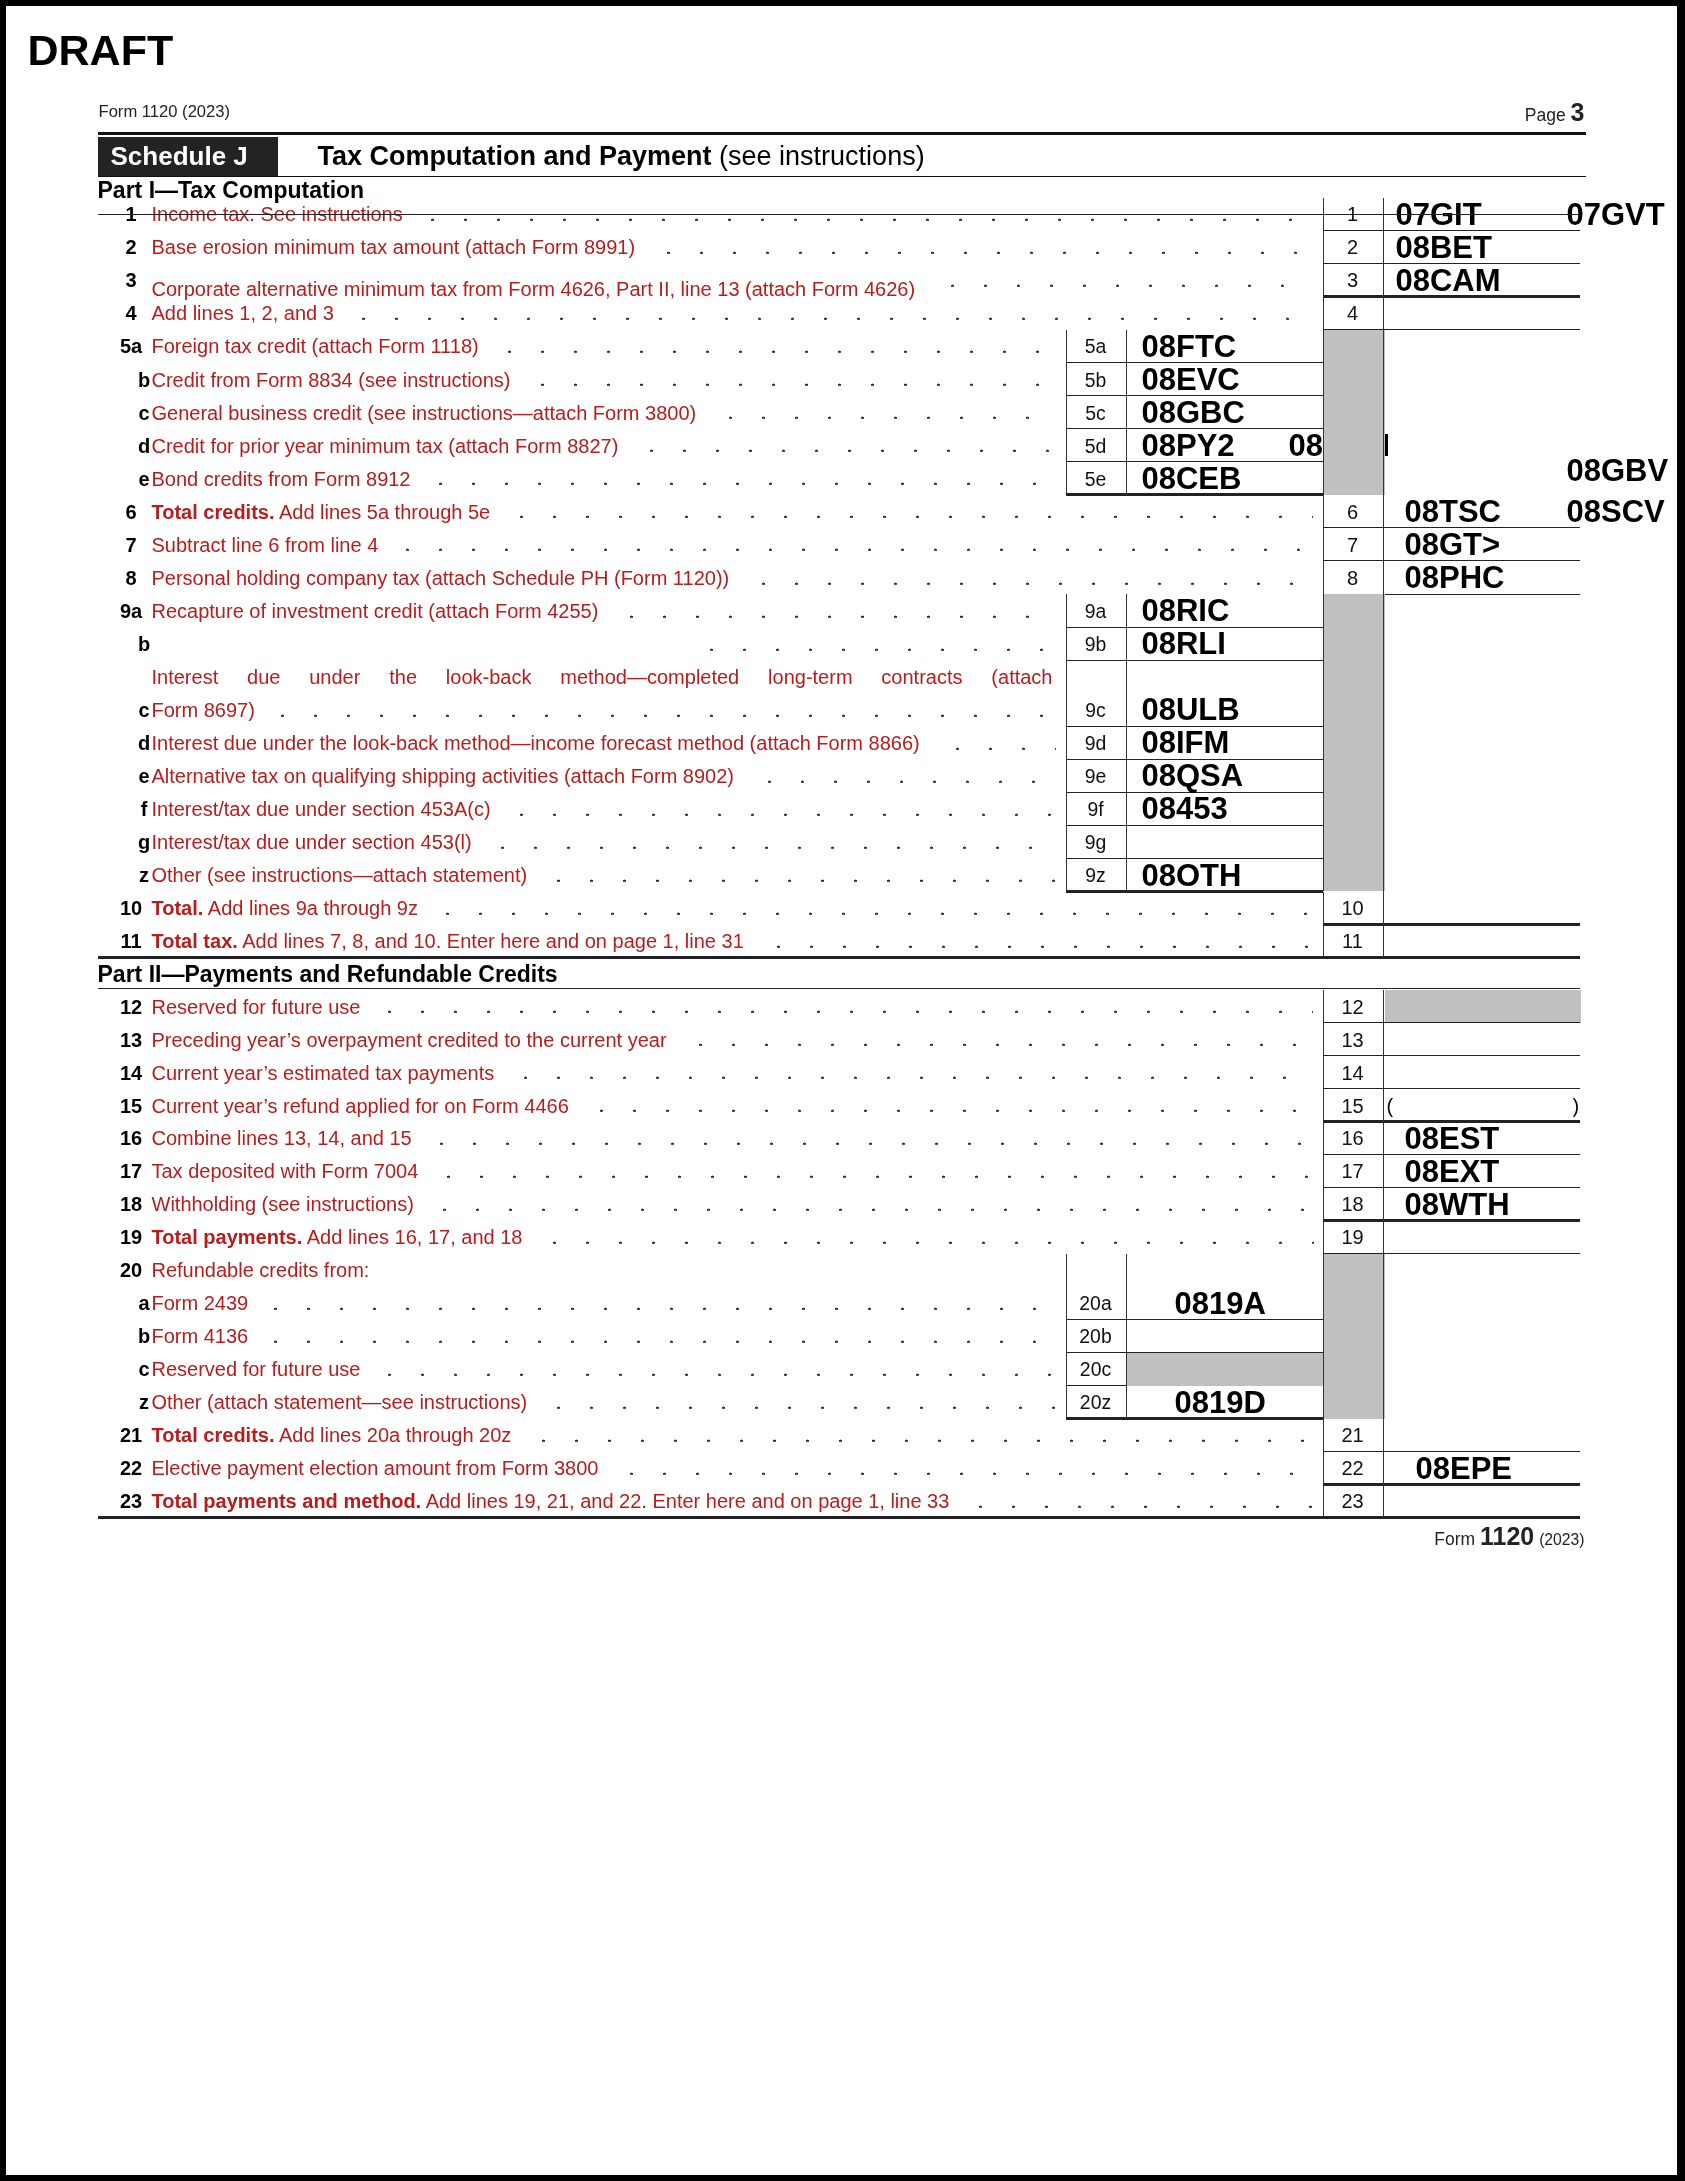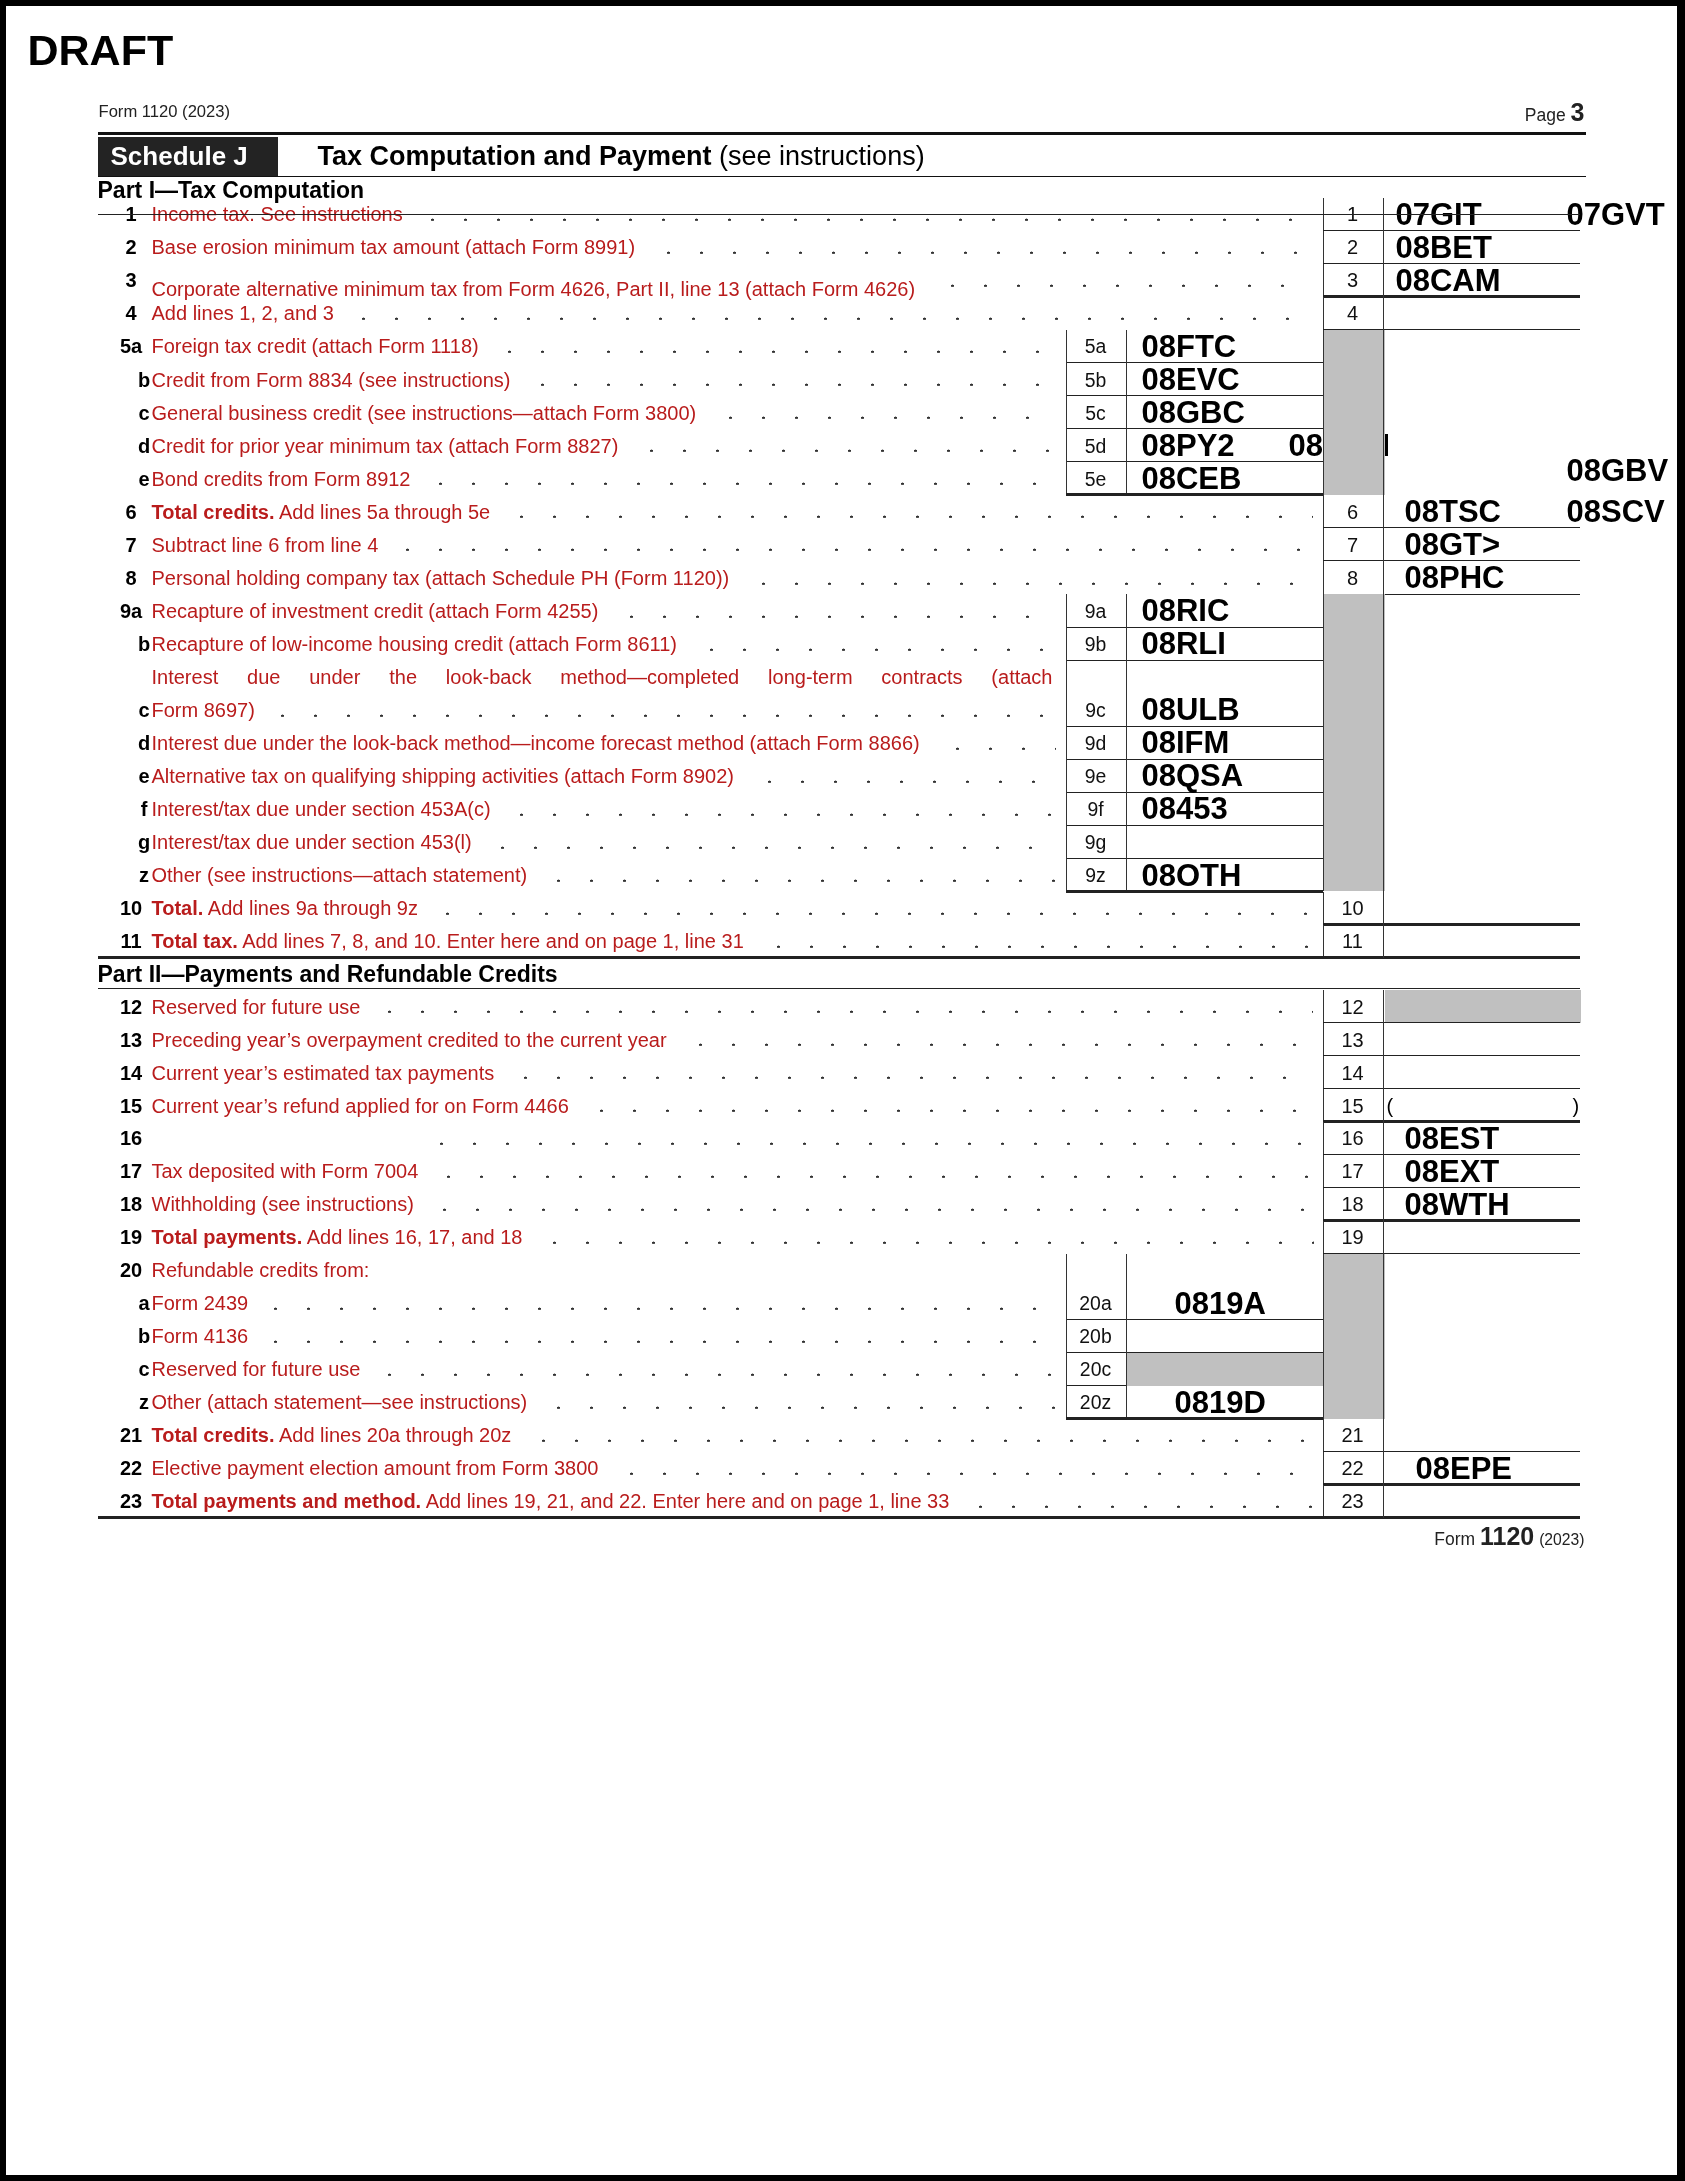--- a/index.html
+++ b/index.html
@@ -151,21 +151,20 @@
     <div class="col-line" style="left: 1377px; top: 555px; height: 33px;"></div>
     <div class="hline" style="left: 1317px; top: 588px; width: 257px; height: 1.4px; background: rgb(34, 34, 34);"></div>
     <div class="val" style="left: 1399px; top: 556px;">08PHC</div>
     <div class="ln main" style="left: 98px; top: 594px; height: 33px; line-height: normal; bottom: auto;">9a</div>
     <div class="desc" style="left: 146px; top: 594px;">Recapture of investment credit (attach Form 4255)</div>
     <div class="dots" style="left: 609px; width: 441px; bottom: auto; top: 609px;"></div>
     <div class="box-num" style="left: 1060px; width: 60px; top: 594px;">9a</div>
     <div class="hline" style="left: 1060px; top: 621px; width: 257px; height: 1.4px; background: rgb(34, 34, 34);"></div>
     <div class="val" style="left: 1136px; top: 589px;">08RIC</div>
     <div class="ln sub" style="left: 111px; top: 627px; height: 33px; line-height: normal; bottom: auto;">b</div>
-    <div class="desc" style="left: 146px; top: 627px;">Recapture of low-income housing credit (attach Form 8611)</div>
     <div class="dots" style="left: 689px; width: 362px; bottom: auto; top: 642px;"></div>
     <div class="box-num" style="left: 1060px; width: 60px; top: 627px;">9b</div>
     <div class="hline" style="left: 1060px; top: 654px; width: 257px; height: 1.4px; background: rgb(34, 34, 34);"></div>
     <div class="val" style="left: 1136px; top: 622px;">08RLI</div>
     <div class="ln sub" style="left: 111px; top: 693px; height: 66px; line-height: normal; bottom: auto;">c</div>
     <div class="desc" style="left: 146px; top: 660px; width: 901px; text-align: justify; text-align-last: justify;">Interest due under the look-back method—completed long-term contracts (attach</div>
     <div class="desc" style="left: 146px; top: 693px;">Form 8697)</div>
     <div class="dots" style="left: 260px; width: 790px; bottom: auto; top: 708px;"></div>
     <div class="box-num" style="left: 1060px; width: 60px; top: 693px;">9c</div>
     <div class="hline" style="left: 1060px; top: 720px; width: 257px; height: 1.4px; background: rgb(34, 34, 34);"></div>
@@ -259,20 +258,21 @@
     <div class="desc" style="left: 146px; top: 1089px;">Current year’s refund applied for on Form 4466</div>
     <div class="dots" style="left: 579px; width: 729px; bottom: auto; top: 1103px;"></div>
     <div class="box-num" style="left: 1317px; width: 60px; top: 1089px; font-size: 20px;">15</div>
     <div class="col-line" style="left: 1317px; top: 1083px; height: 33px;"></div>
     <div class="col-line" style="left: 1377px; top: 1083px; height: 33px;"></div>
     <div class="abs" style="left: 1381px; top: 1089px; font-size: 20px;">(</div>
     <div class="abs" style="left: 1567px; top: 1089px; font-size: 20px;">)</div>
     <div class="hline" style="left: 1317px; top: 1114px; width: 257px; height: 3.7px; background: rgb(34, 34, 34);"></div>
     <div class="val" style="left: 1390px; top: 1084px;"></div>
     <div class="ln main" style="left: 98px; top: 1121px; height: 33px; line-height: normal; bottom: auto;">16</div>
+    <div class="desc" style="left: 146px; top: 1121px;">Combine lines 13, 14, and 15</div>
     <div class="dots" style="left: 419px; width: 889px; bottom: auto; top: 1136px;"></div>
     <div class="box-num" style="left: 1317px; width: 60px; top: 1121px; font-size: 20px;">16</div>
     <div class="col-line" style="left: 1317px; top: 1116px; height: 33px;"></div>
     <div class="col-line" style="left: 1377px; top: 1116px; height: 33px;"></div>
     <div class="hline" style="left: 1317px; top: 1148px; width: 257px; height: 1.4px; background: rgb(34, 34, 34);"></div>
     <div class="val" style="left: 1399px; top: 1117px;">08EST</div>
     <div class="ln main" style="left: 98px; top: 1154px; height: 33px; line-height: normal; bottom: auto;">17</div>
     <div class="desc" style="left: 146px; top: 1154px;">Tax deposited with Form 7004</div>
     <div class="dots" style="left: 426px; width: 881px; bottom: auto; top: 1169px;"></div>
     <div class="box-num" style="left: 1317px; width: 60px; top: 1154px; font-size: 20px;">17</div>

